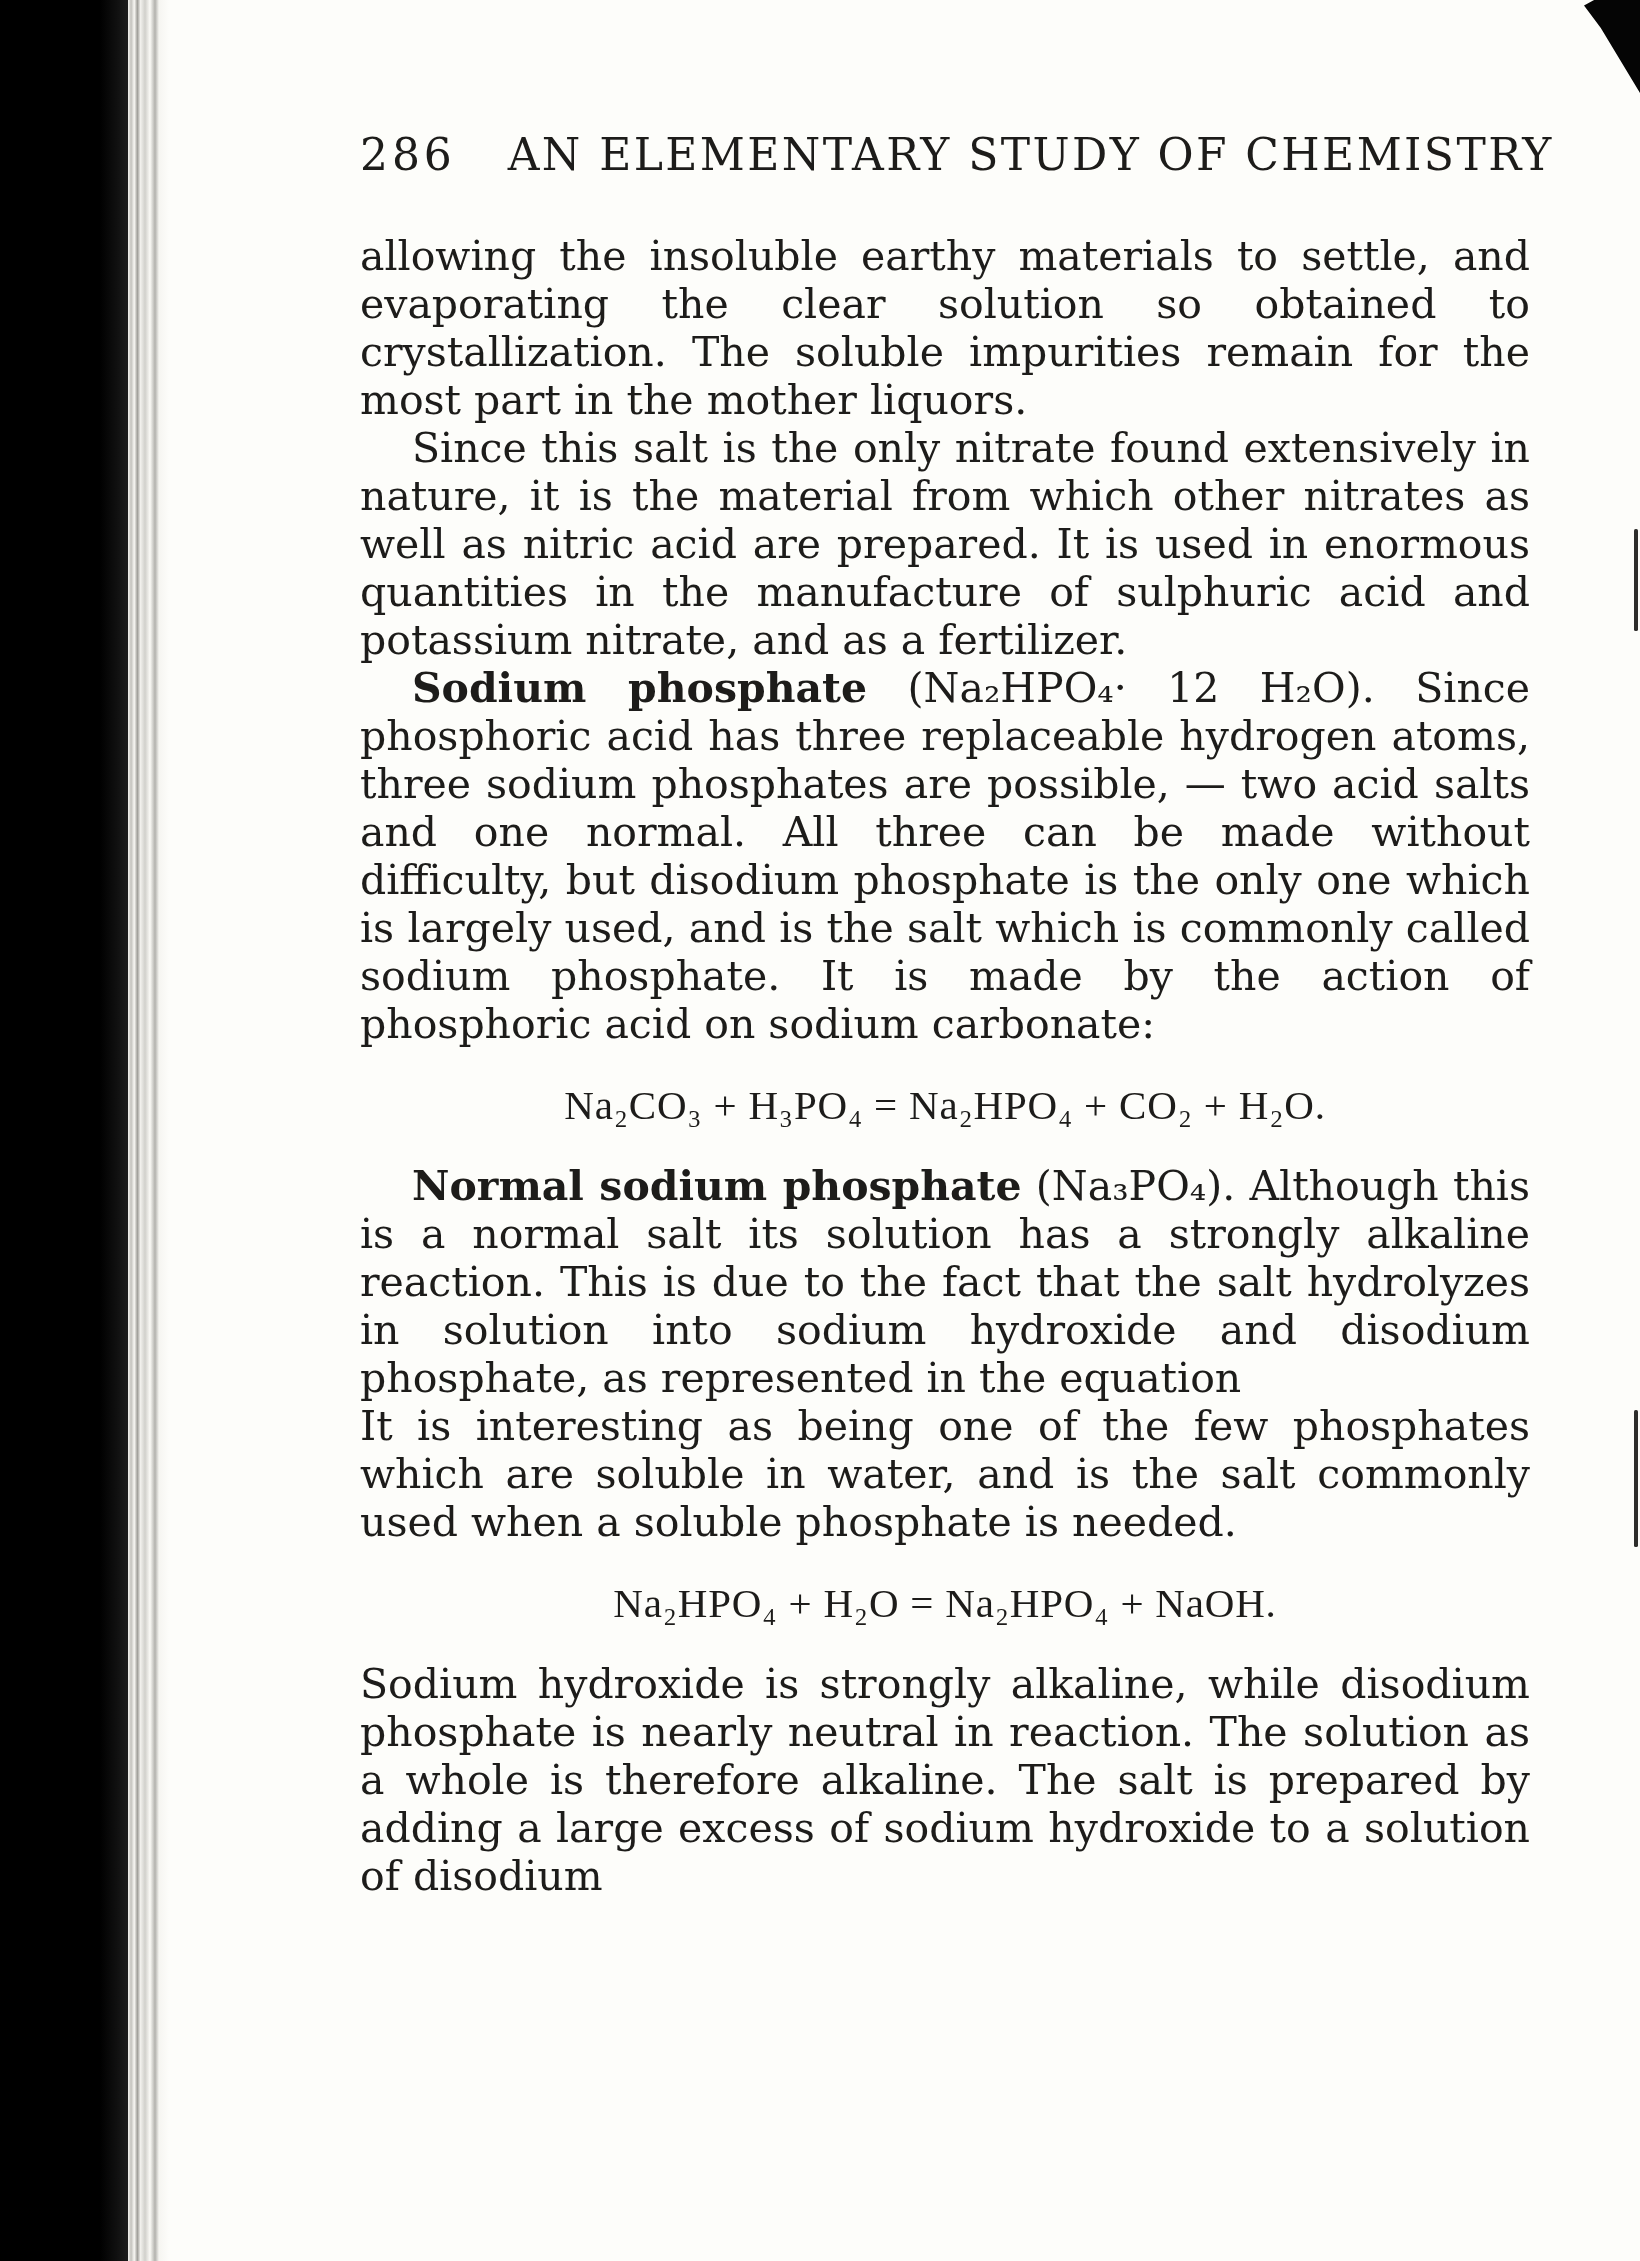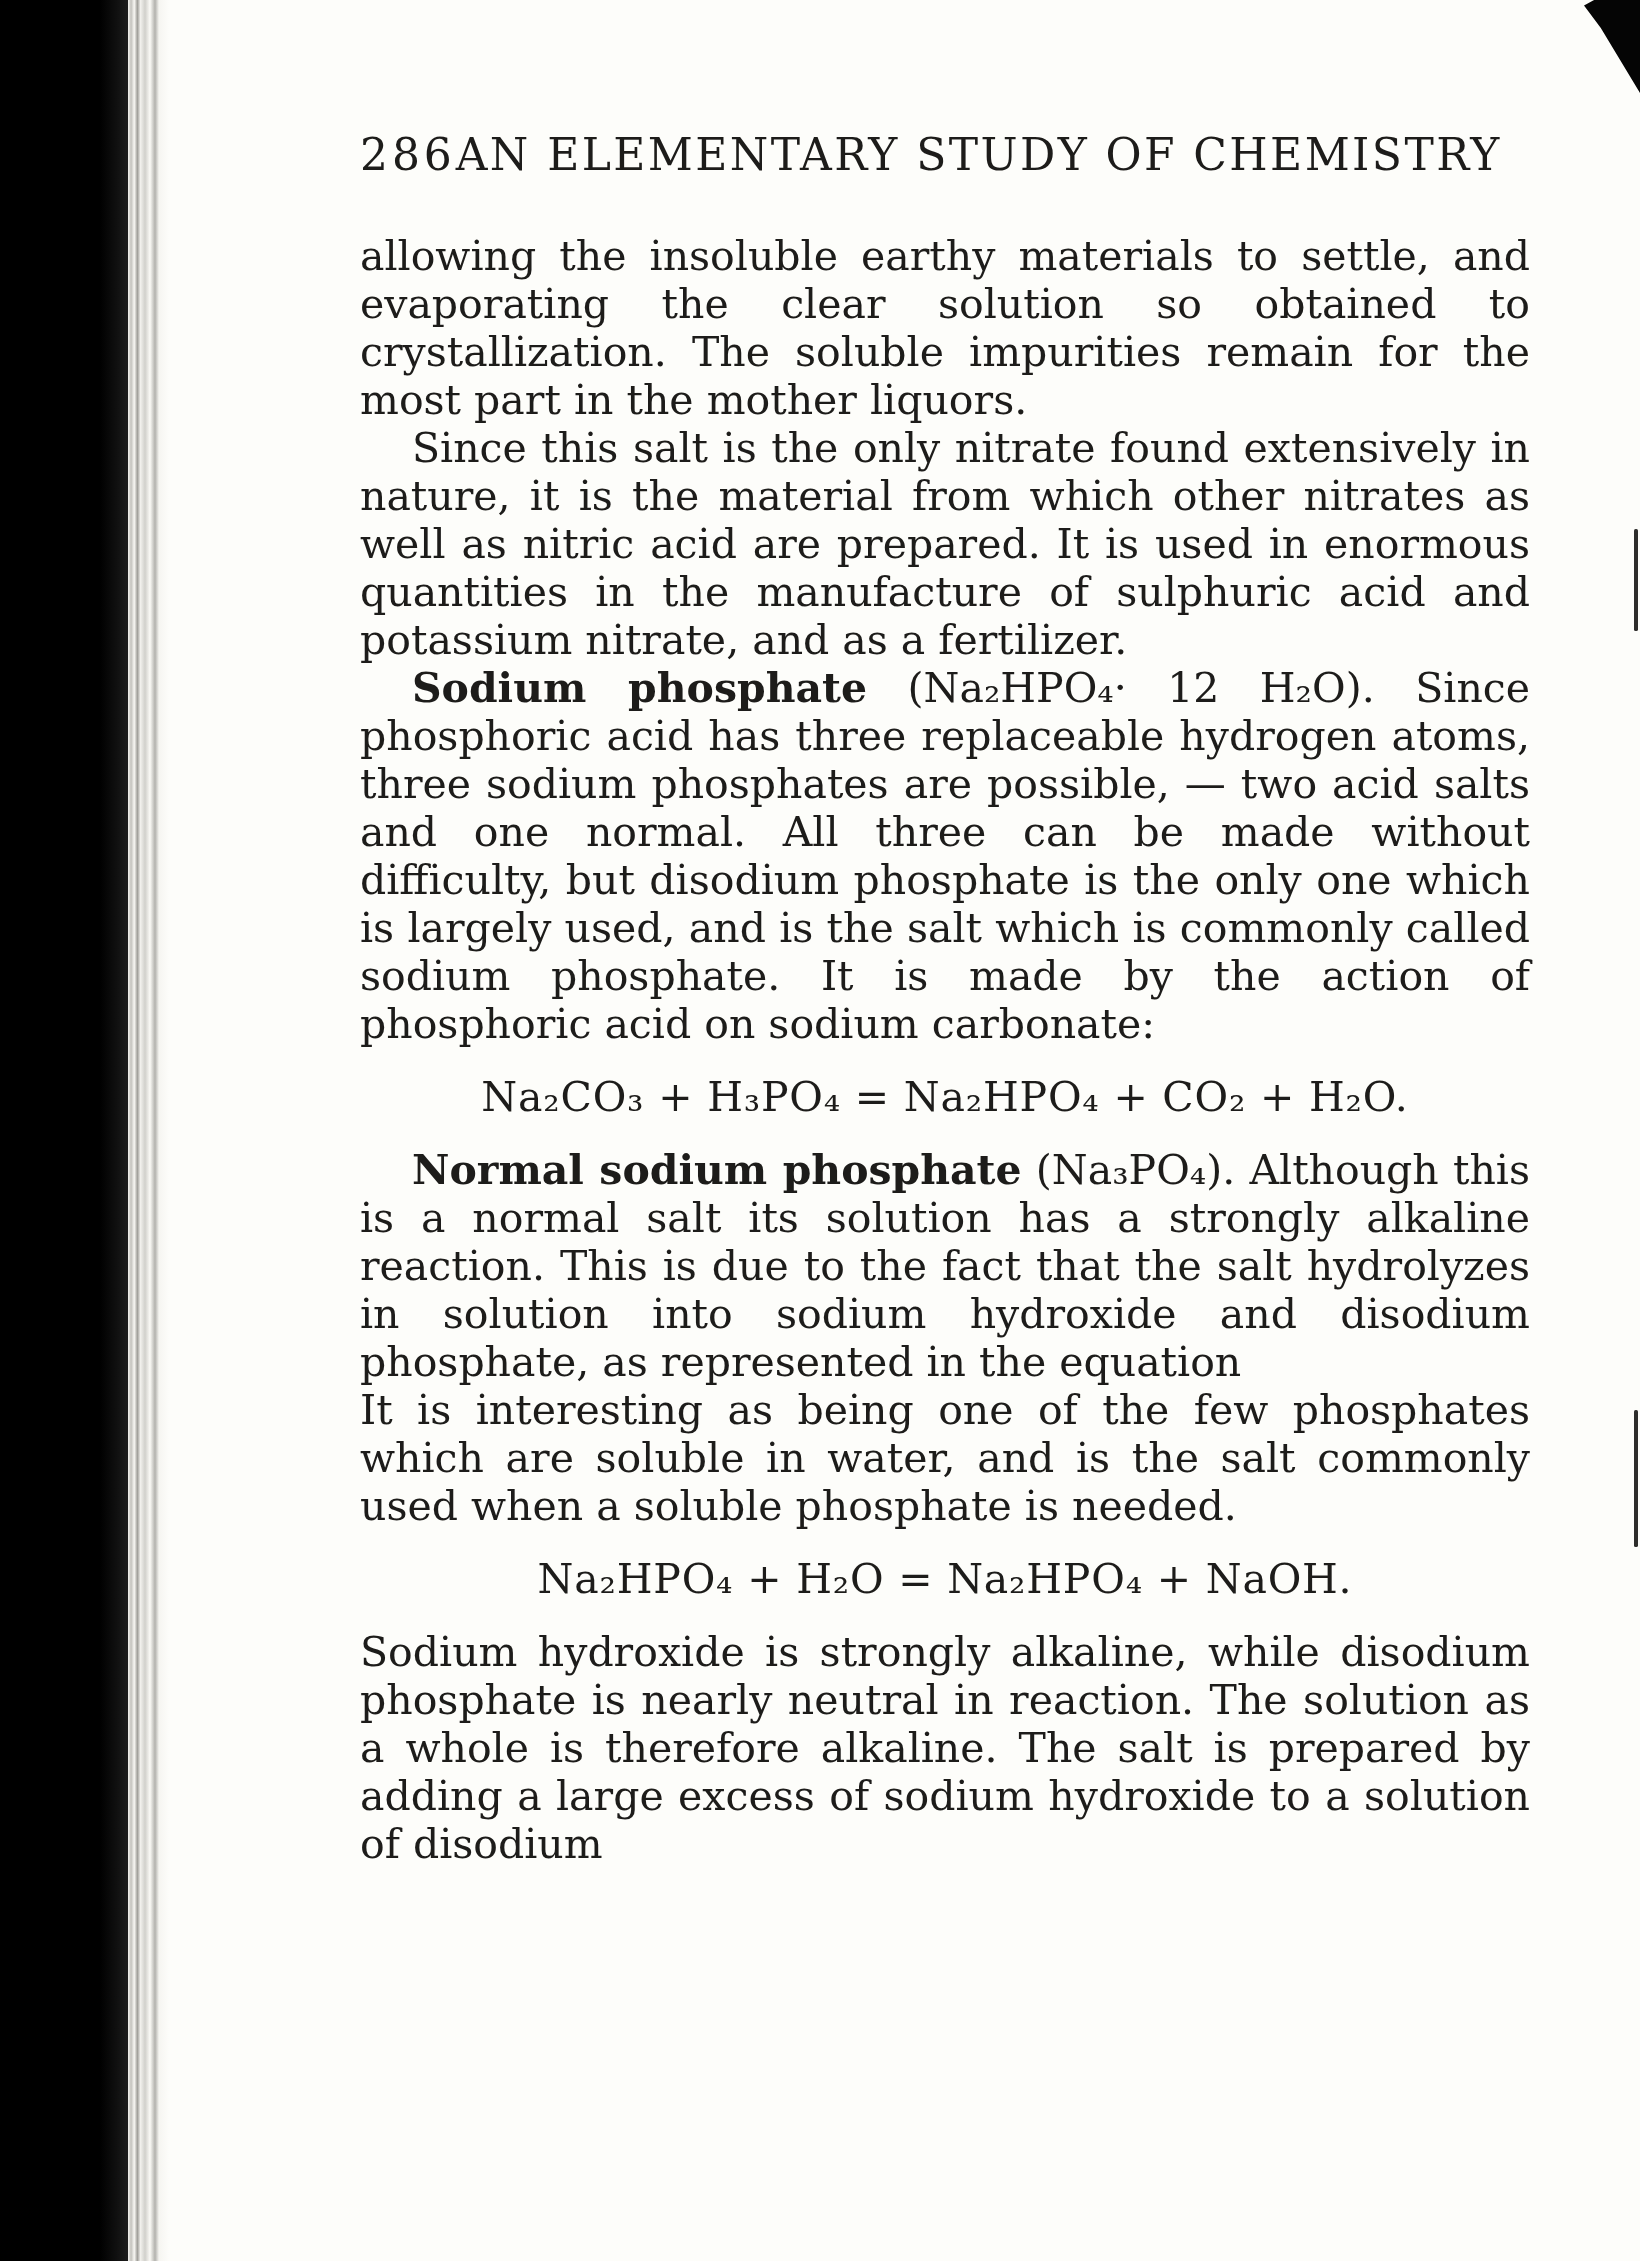--- a/index.html
+++ b/index.html
@@ -72,42 +72,44 @@
   .header {
     display: flex;
     align-items: baseline;
     font-size: 44px;
     line-height: 56px;
     margin: 0 0 49px 0;
     white-space: nowrap;
   }
   .page-number {
     letter-spacing: 3.9px;
+    margin-right: 52px;
   }
   .running-title {
     letter-spacing: 2.4px;
   }
   .para {
     font-size: 41px;
     line-height: 48px;
     text-align: justify;
     margin: 0;
   }
   .para.indent {
     text-indent: 52px;
   }
   .para b {
     font-weight: bold;
   }
   .equation {
     font-size: 41px;
     line-height: 60px;
     text-align: center;
-    margin: 19px 0;
+    margin: 27px 0;
     letter-spacing: 0.8px;
+    font-family: Liberation Serif, serif;
   }
 </style>
 </head>
 <body>
 
 <div class="page">
 
   <div class="binding"></div>
   <div class="binding-streaks"></div>
   <div class="corner-mark"></div>

